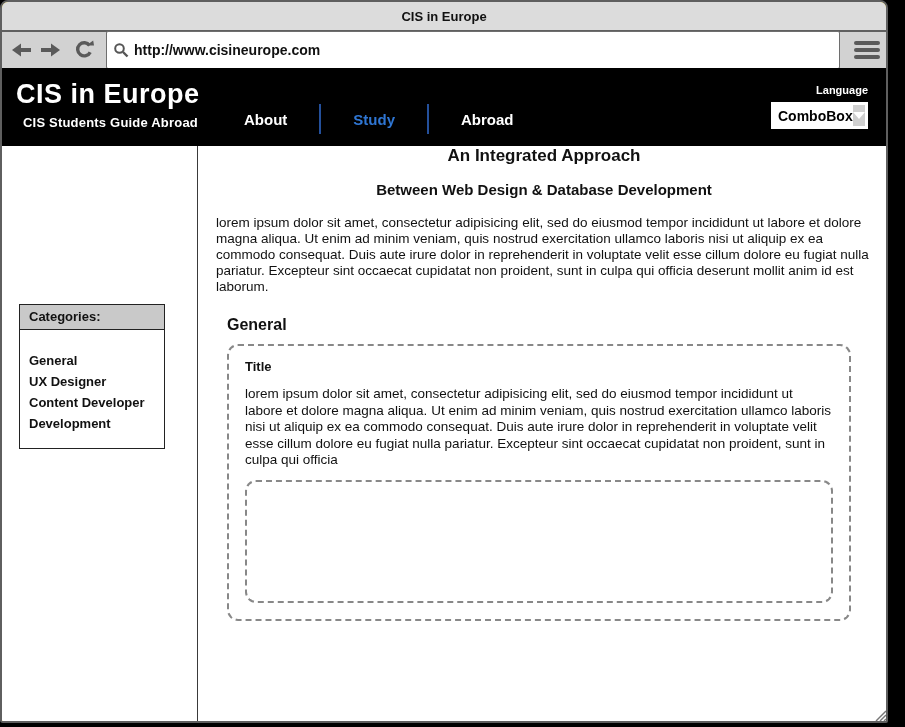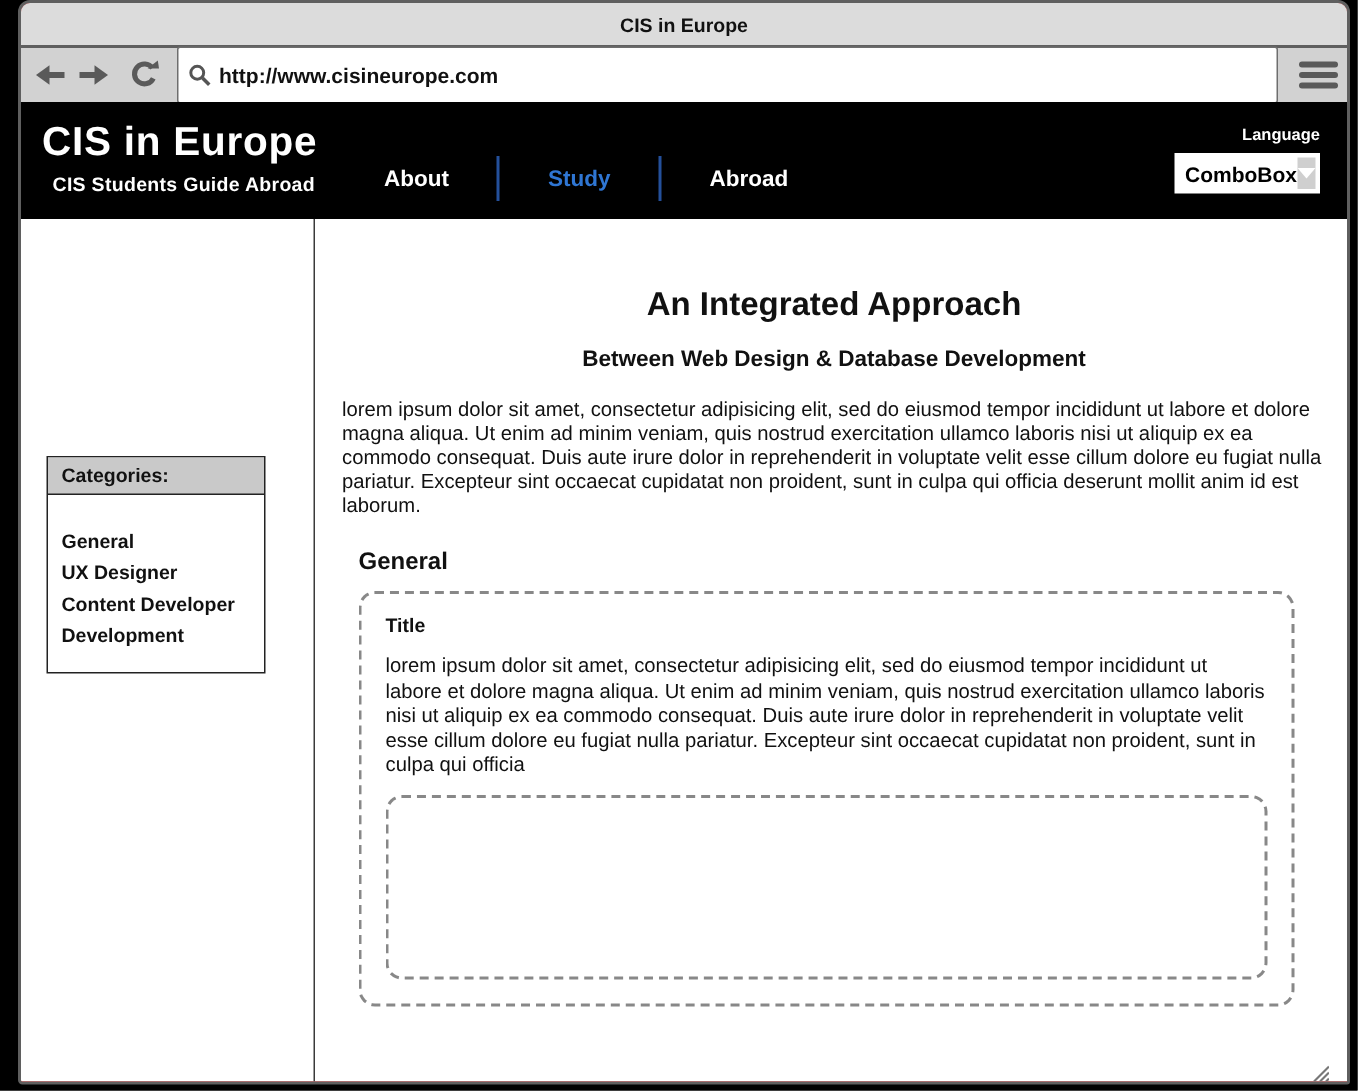--- a/index.html
+++ b/index.html
@@ -1,21 +1,21 @@
 <!DOCTYPE html>
 <html style="--accent: #2F76D3;"><head>
 <meta charset="utf-8">
 <style>
   * { margin: 0; padding: 0; box-sizing: border-box; }
   html, body { width: 905px; height: 727px; background: #000; overflow: hidden;
     font-family: "Liberation Sans", sans-serif; }
 
   .window {
-    position: absolute; left: 12px; top: 0; width: 888px; height: 723px;
-    background: #b91c1c; border: 2px solid #5f5f5f;
+    position: absolute; left: 0; top: 0; width: 888px; height: 723px;
+    background: #fde047; border: 2px solid #5f5f5f;
     border-radius: 8px 8px 2px 3px; overflow: hidden;
     display: flex; flex-direction: column;
   }
 
   
   .titlebar {
     height: 30px; background: #dcdcdc; border-bottom: 2px solid #5f5f5f;
     display: flex; align-items: center; justify-content: center;
     font-size: 13px; font-weight: 700; color: #111; flex: 0 0 auto;
   }
@@ -67,21 +67,21 @@
   
   .main { flex: 1; display: flex; min-height: 0; background: #fff; }
   .sidebar { width: 196px; flex: 0 0 auto; border-right: 1px solid #3a3a3a; }
   .cat-box { margin: 158px 0 0 17px; width: 146px; border: 1px solid #222; background: #fff; }
   .cat-header { background: #c9c9c9; border-bottom: 1px solid #222; padding: 4px 9px 5px;
     font-size: 13px; font-weight: 700; color: #111; }
   .cat-list { padding: 20px 9px 14px; }
   .cat-item { font-size: 13px; font-weight: 600; color: #111; line-height: 21px; cursor: pointer; }
 
   .content { flex: 1; padding: 0 14px 0 18px; min-width: 0; }
-  .page-title { text-align: center; font-size: 22px; font-weight: 700; color: #111; margin-top: 44px; }
+  .page-title { text-align: center; font-size: 17px; font-weight: 700; color: #111; }
   .page-subtitle { text-align: center; font-size: 15px; font-weight: 600; color: #111; margin-top: 15px; }
   .intro { font-size: 13.5px; line-height: 16px; color: #111; margin-top: 17px; }
   .section-heading { font-size: 16px; font-weight: 700; color: #111; margin: 21px 0 0 11px; }
   .card {
     margin: 10px 21px 0 11px; border: 2px dashed #888; border-radius: 11px;
     padding: 13px 16px 16px;
   }
   .card-title { font-size: 13px; font-weight: 700; color: #111; }
   .card-body { font-size: 13.5px; line-height: 16.5px; color: #111; margin-top: 12px; }
   .placeholder {

